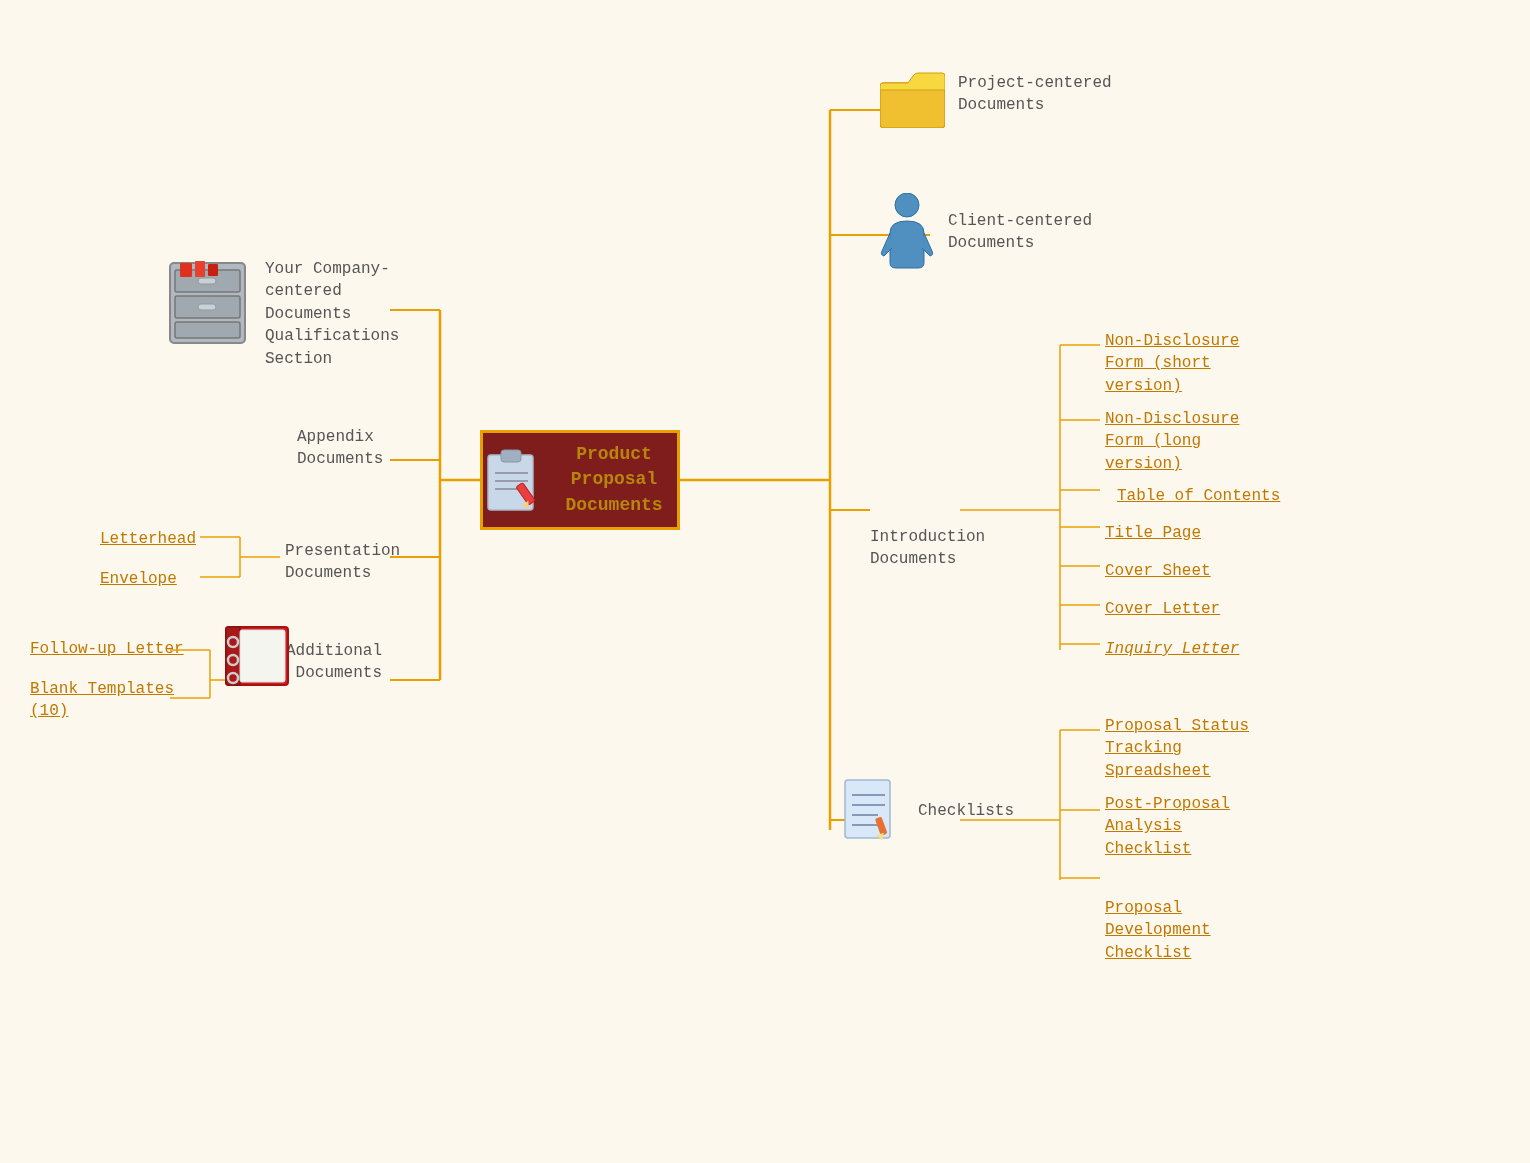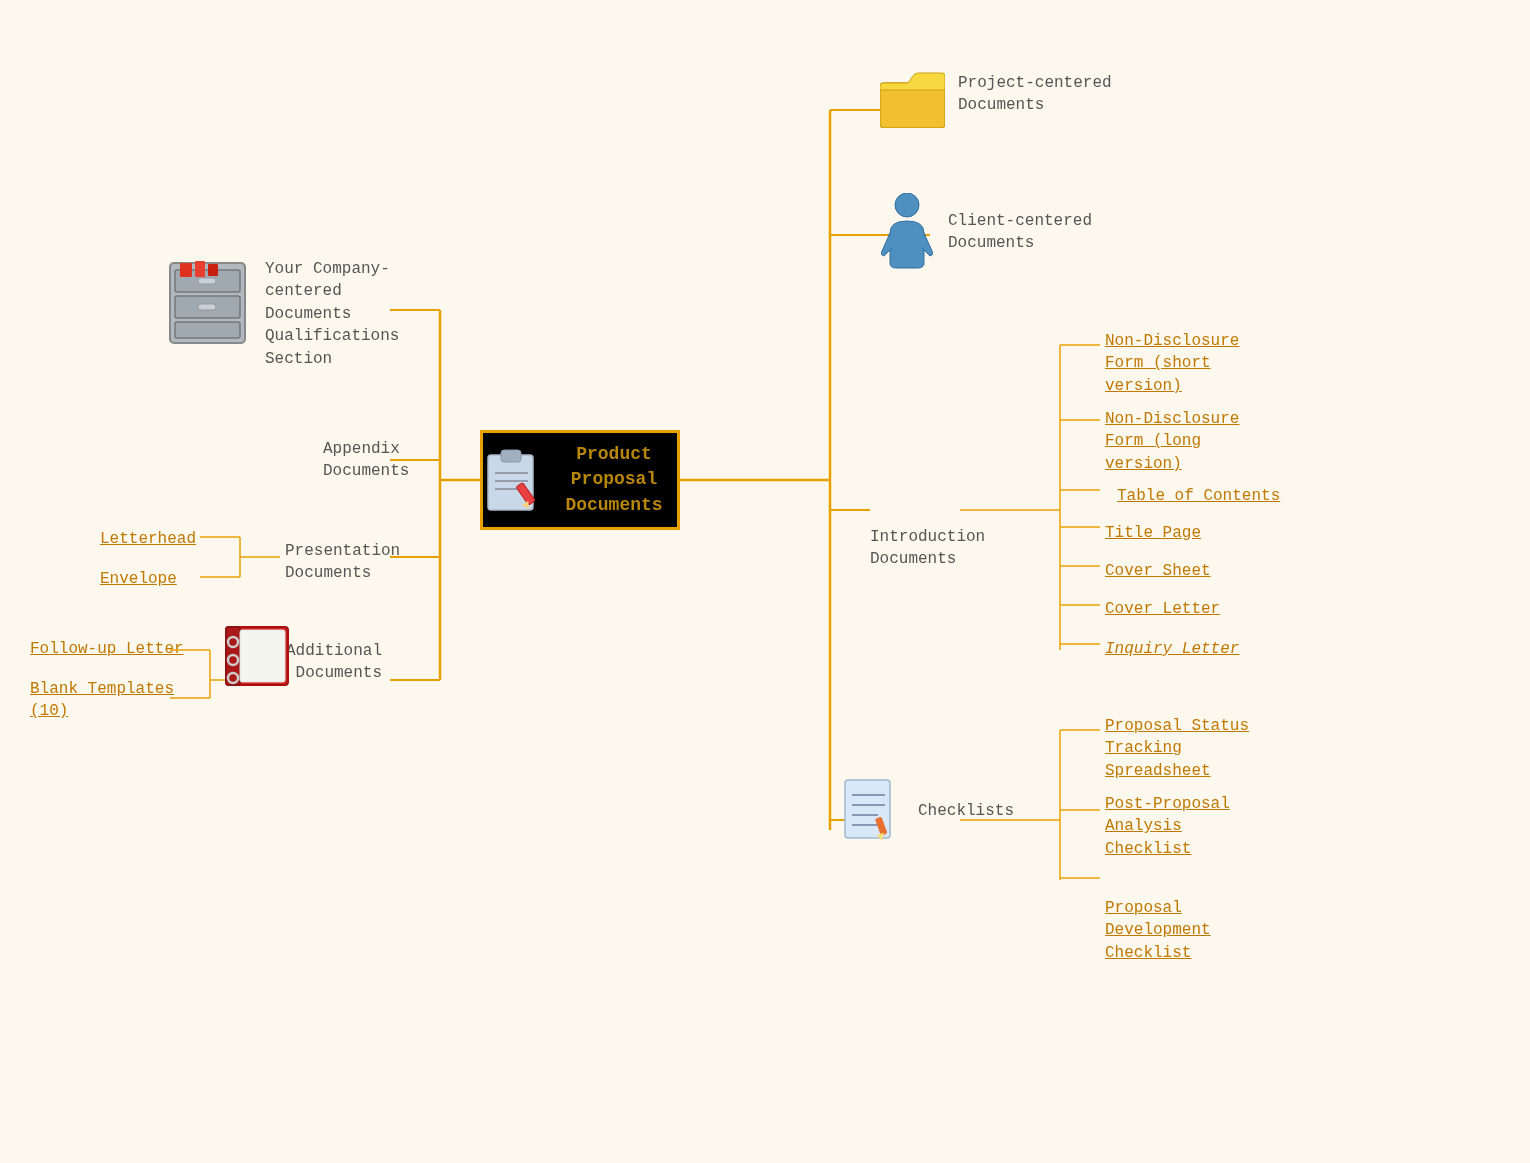--- a/index.html
+++ b/index.html
@@ -19,21 +19,21 @@
       height: 1163px;
     }
 
     
     .central-node {
       position: absolute;
       left: 480px;
       top: 430px;
       width: 200px;
       height: 100px;
-      background: #000000;
+      background: #7f1d1d;
       border: 3px solid #e8a000;
       display: flex;
       align-items: center;
       justify-content: center;
       text-align: center;
       z-index: 10;
     }
     .central-node-text {
       font-size: 18px;
       font-weight: bold;
@@ -217,21 +217,21 @@
       <rect x="38" y="20" width="18" height="6" rx="3" fill="#c8d0d8" stroke="#999" stroke-width="1"></rect>
       <rect x="38" y="46" width="18" height="6" rx="3" fill="#c8d0d8" stroke="#999" stroke-width="1"></rect>
 
       <rect x="20" y="5" width="12" height="14" fill="#e03020" rx="1"></rect>
       <rect x="35" y="3" width="10" height="16" fill="#e84030" rx="1"></rect>
       <rect x="48" y="6" width="10" height="12" fill="#c82010" rx="1"></rect>
     </svg>
   </div>
   <div class="branch-label" style="left:265px;top:258px;">Your Company-<br>centered<br>Documents<br>Qualifications<br>Section</div>
 
-  <div class="branch-label" style="left:297px;top:438px;margin-left:26px;">Appendix<br>Documents</div>
+  <div class="branch-label" style="left:297px;top:426px;">Appendix<br>Documents</div>
 
   <div class="branch-label" style="left:285px;top:540px;">Presentation<br>Documents</div>
 
   <div class="icon-binder" style="left:218px;top:622px;">
     <svg width="75" height="68" viewBox="0 0 75 68">
 
       <rect x="8" y="5" width="62" height="58" rx="3" fill="#cc2020" stroke="#aa1010" stroke-width="2"></rect>
 
       <rect x="8" y="5" width="14" height="58" rx="2" fill="#aa1818" stroke="#881010" stroke-width="1.5"></rect>
 

